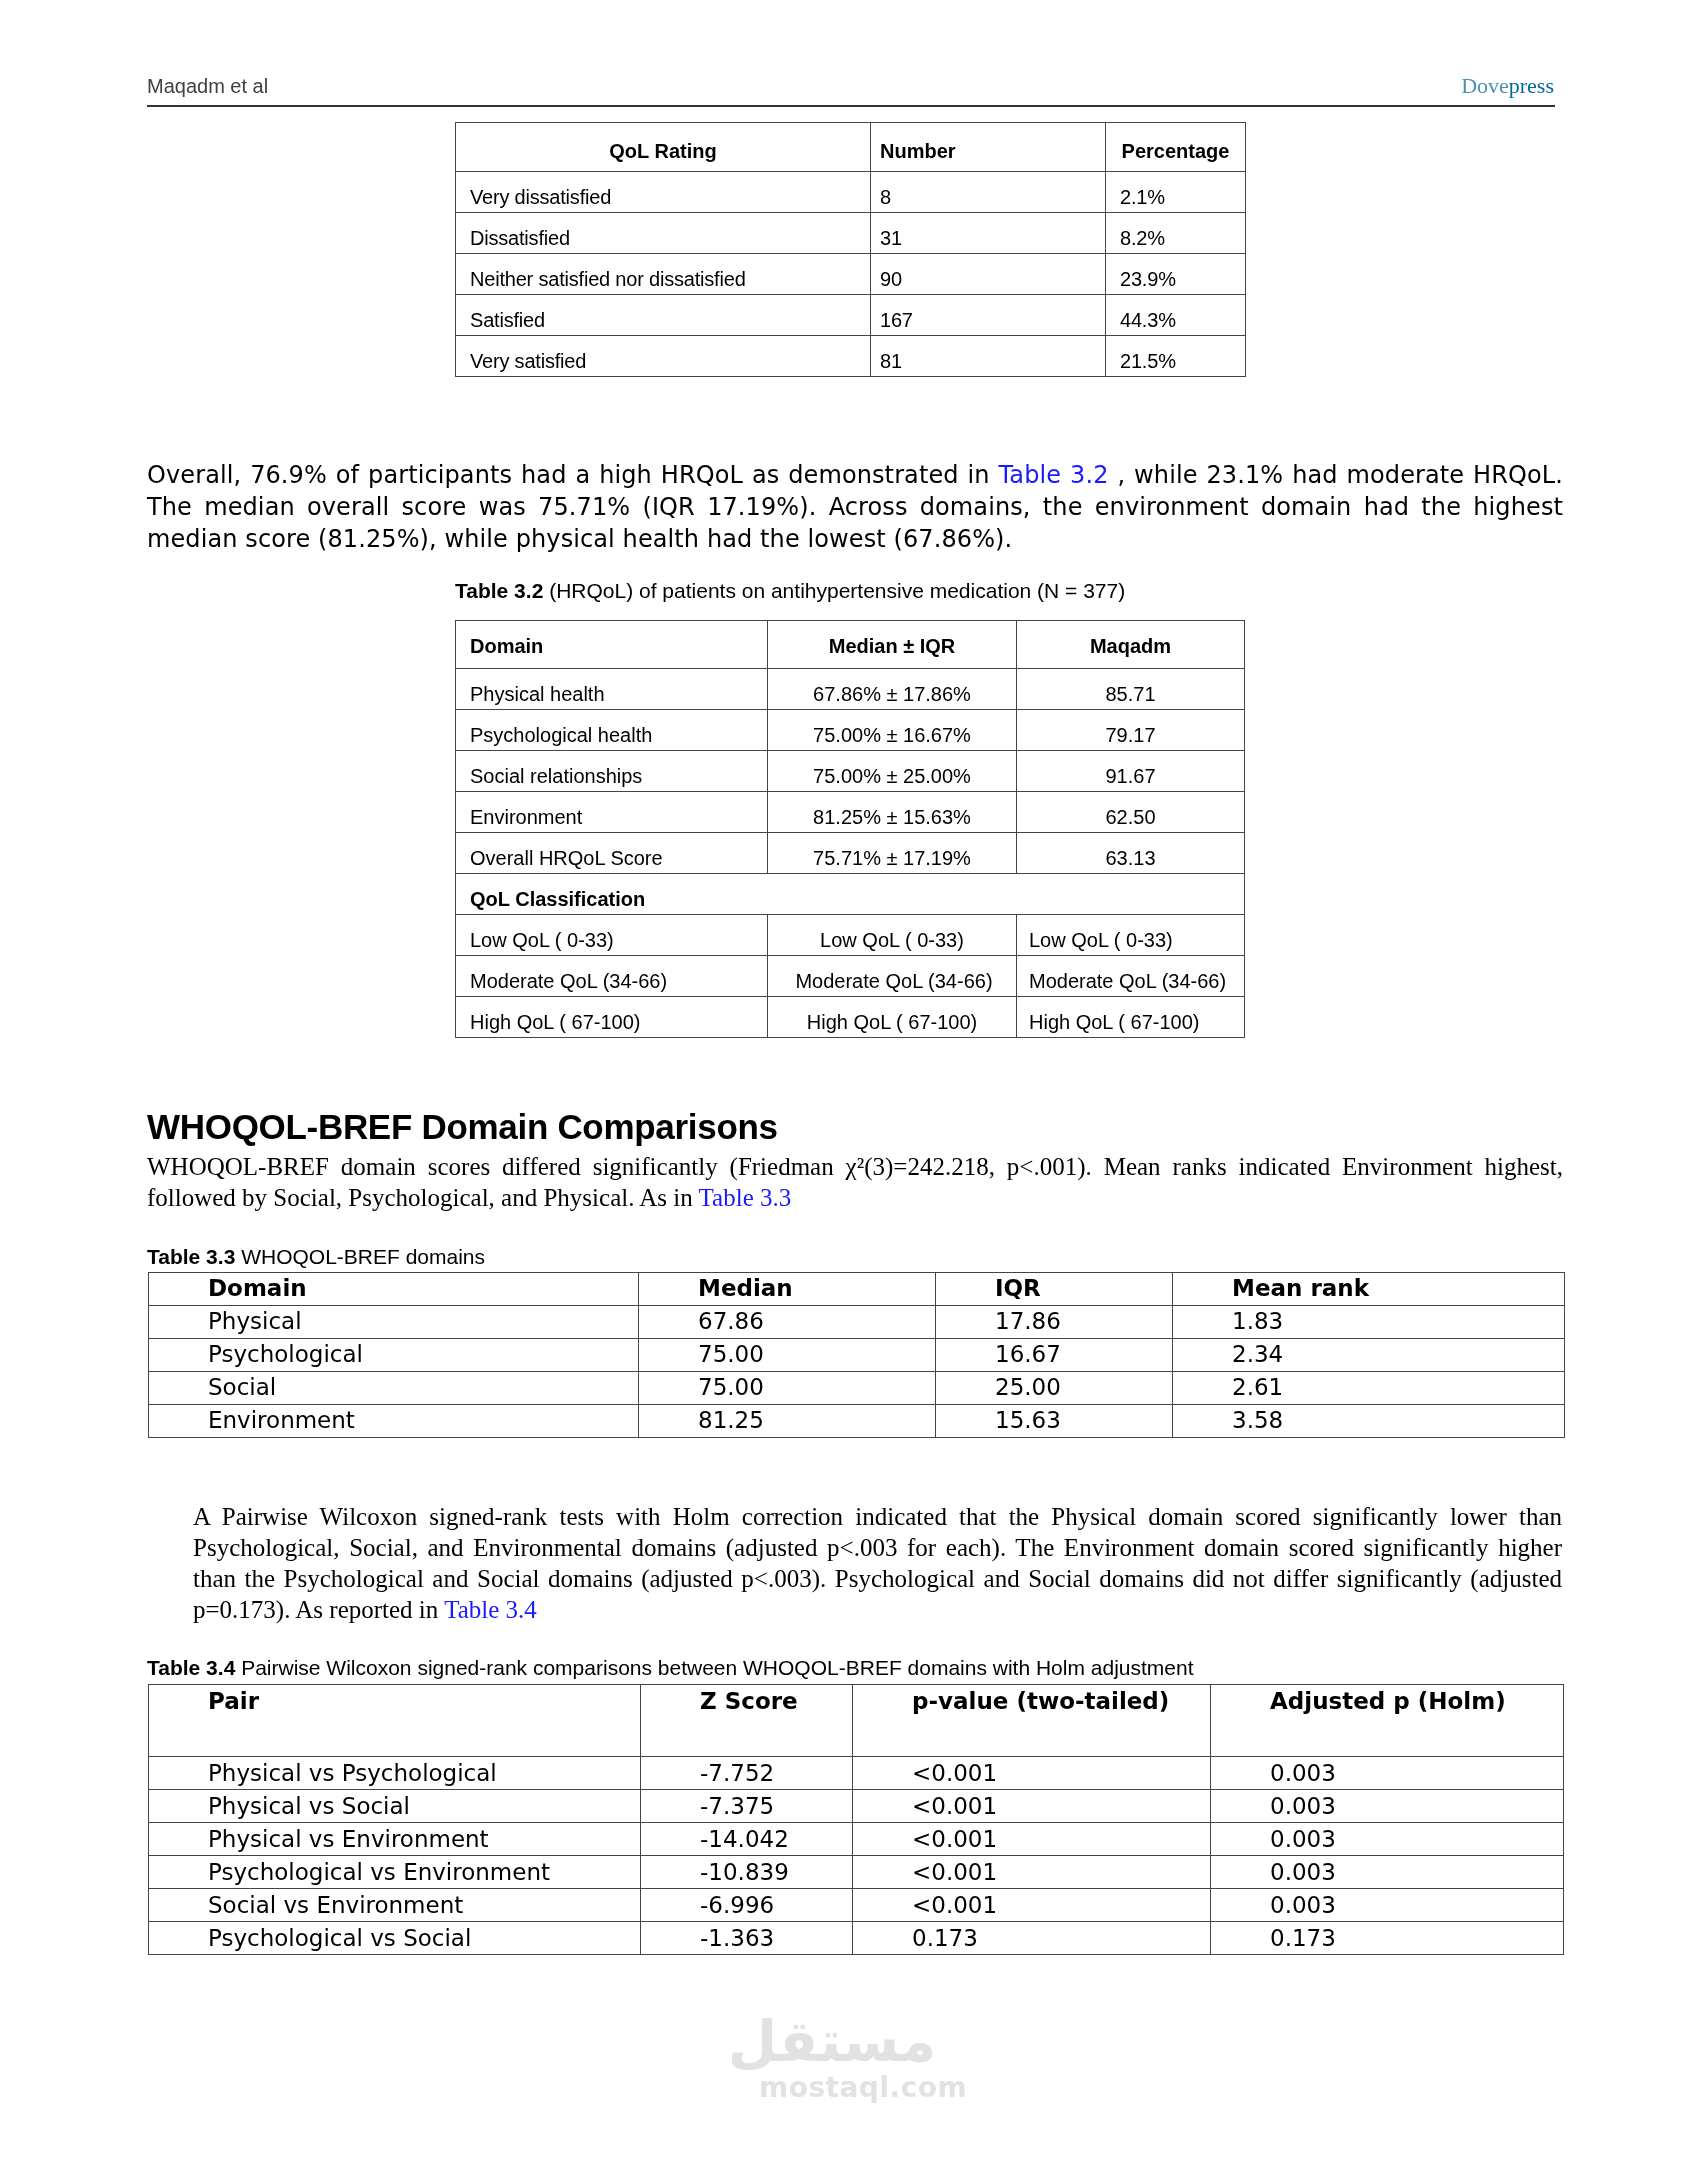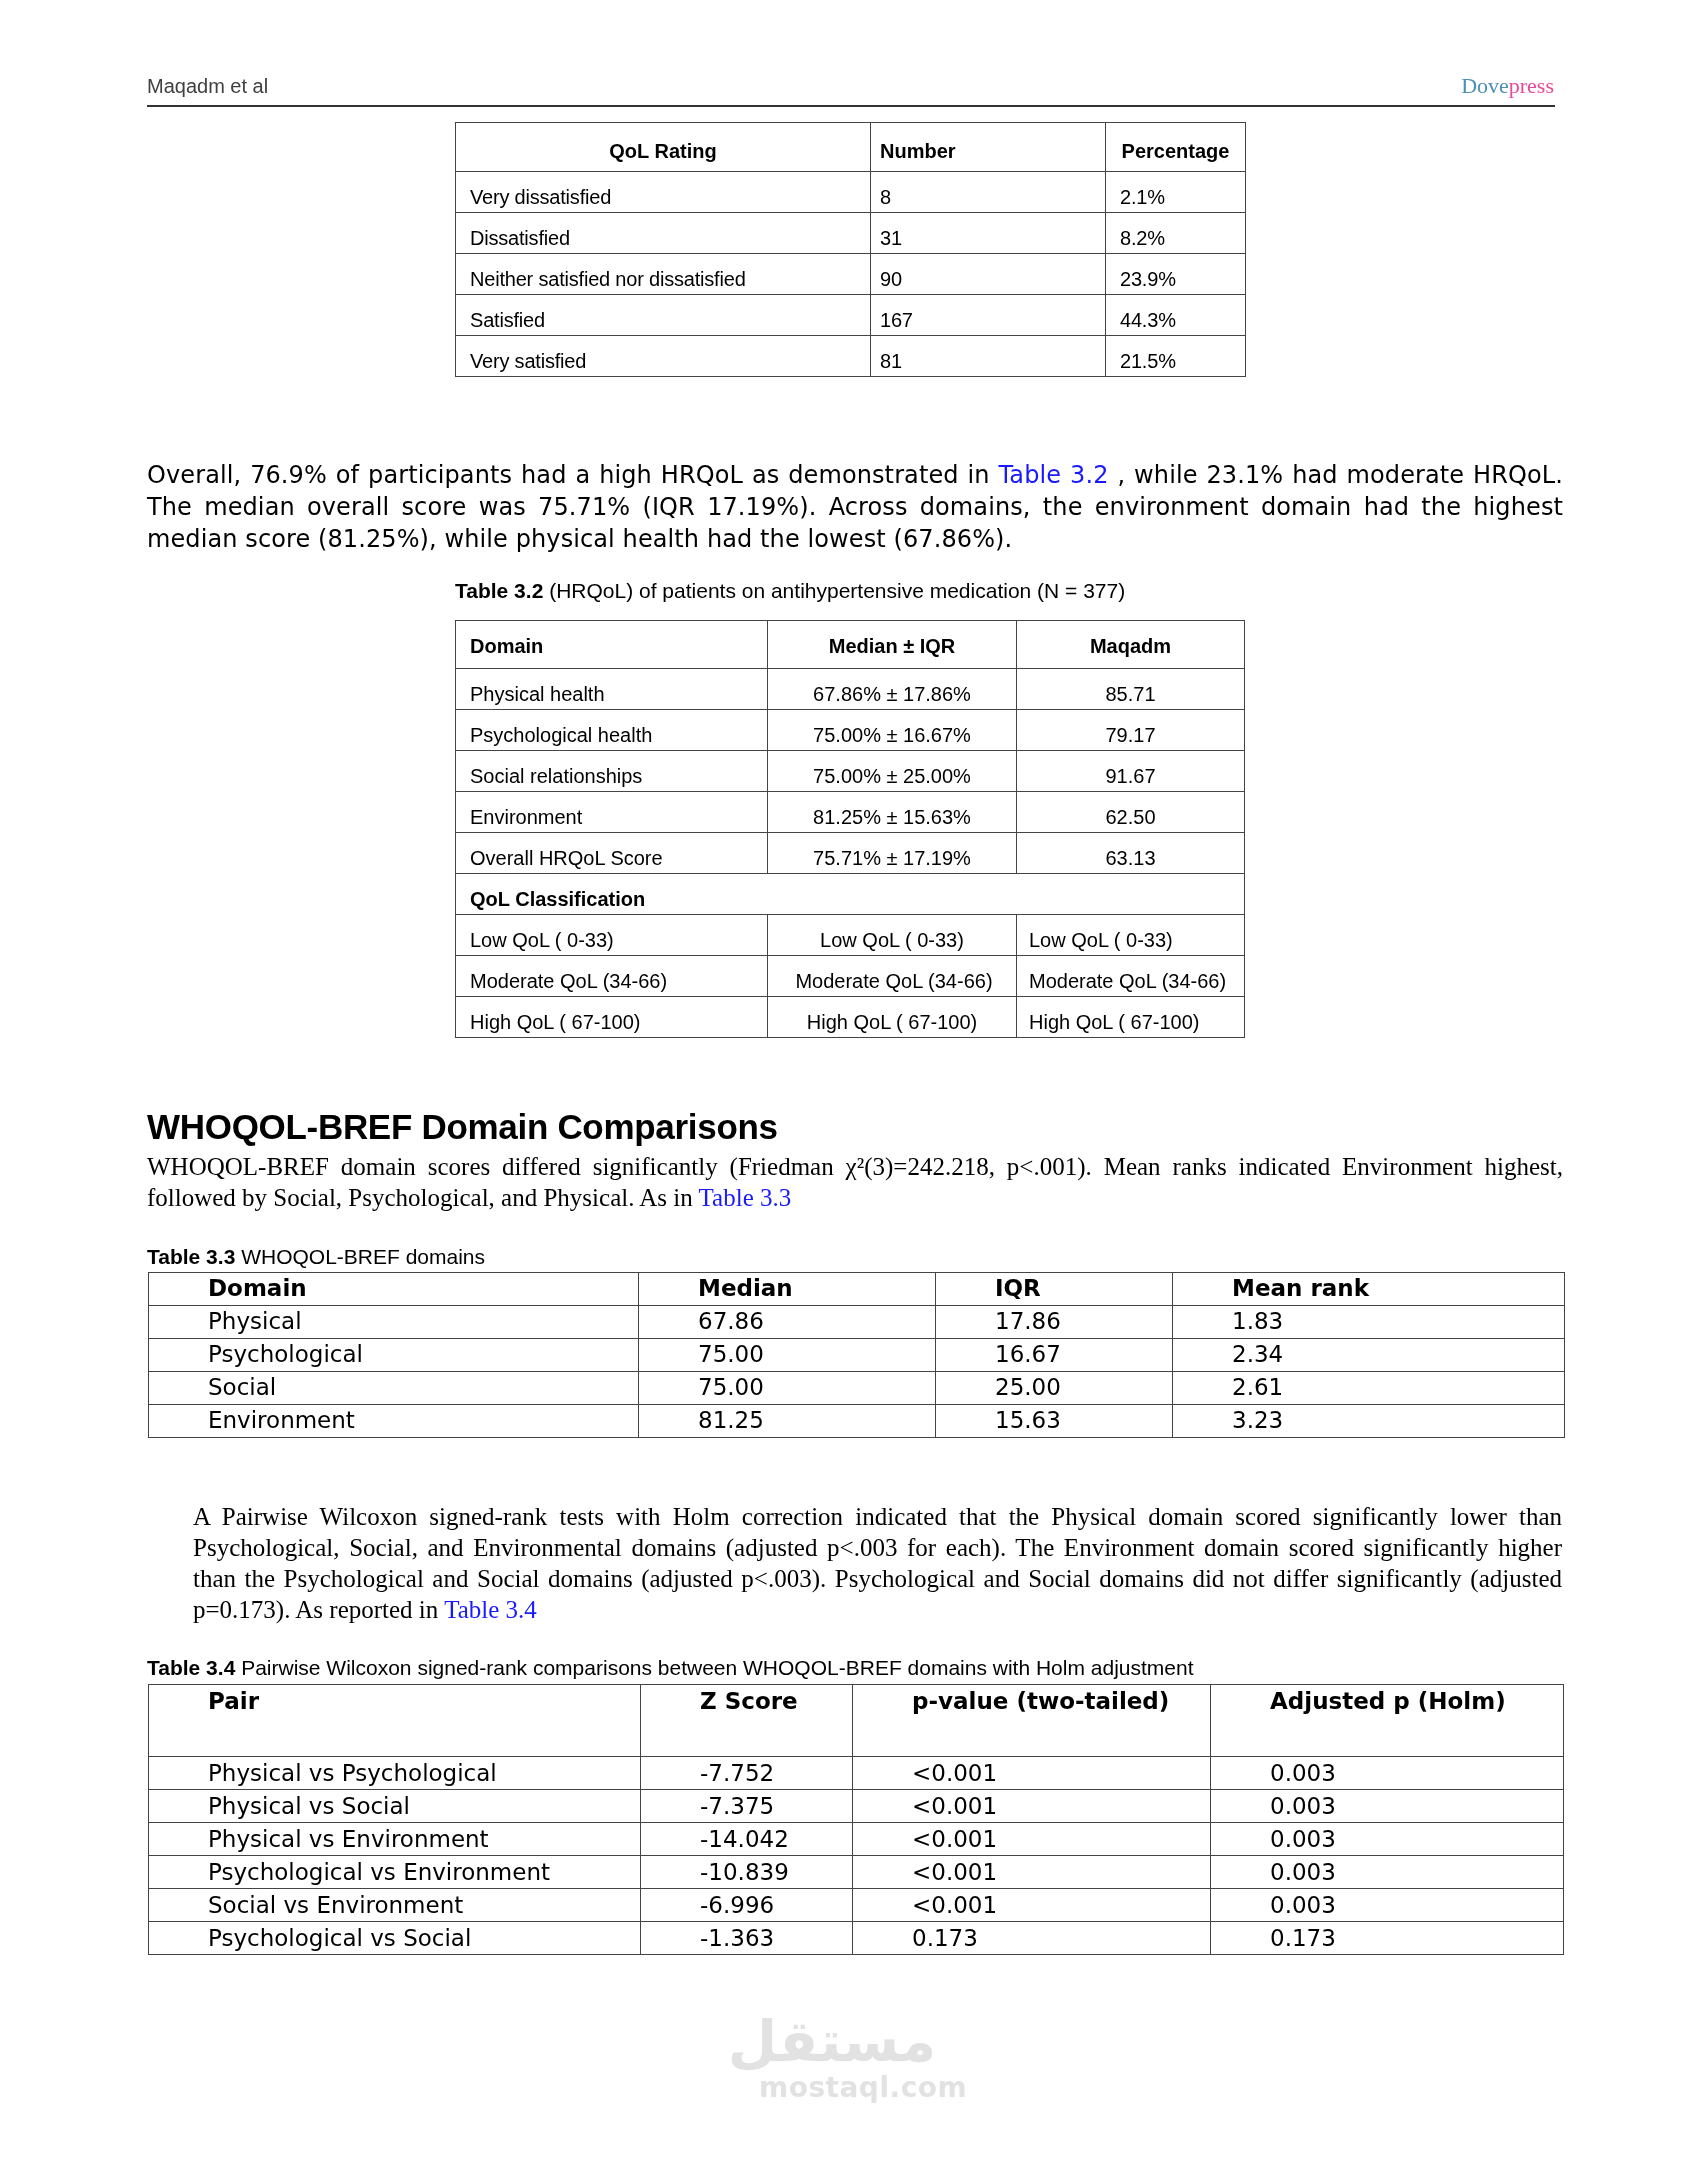--- a/index.html
+++ b/index.html
@@ -5,21 +5,21 @@
   * { box-sizing: border-box; margin: 0; padding: 0; }
   html, body { width: 1683px; height: 2178px; background: #ffffff; overflow: hidden; }
   body { position: relative; color: #000; font-family: "DejaVu Sans", sans-serif; }
 
   .abs { position: absolute; }
 
   
   .run-author { left: 147px; top: 75px; font-family: "Liberation Sans", sans-serif; font-size: 20px; color: #404040; }
   .run-pub { right: 129px; top: 73px; font-family: "Liberation Serif", serif; font-size: 22px; }
   .run-pub .dove { color: #4a8fb5; }
-  .run-pub .press { color: #ec4899; font-family: Liberation Serif, serif; }
+  .run-pub .press { color: #0369a1; font-family: Liberation Serif, serif; }
   .run-rule { left: 147px; top: 105px; width: 1408px; height: 2px; background: #333; }
 
   
   table { border-collapse: collapse; position: absolute; table-layout: fixed; }
   td, th { border: 1.5px solid #444; font-weight: normal; }
 
   
   .t1 { left: 455px; top: 122px; width: 789px; font-family: "Liberation Sans", sans-serif; font-size: 20px; }
   .t1 th { height: 49px; font-weight: bold; text-align: center; padding: 8px 14px 0; vertical-align: middle; }
   .t1 td { height: 41px; padding: 10px 14px 0; vertical-align: middle; letter-spacing: -0.2px; }
@@ -218,21 +218,21 @@
     <tr>
       <td>Social</td>
       <td>75.00</td>
       <td>25.00</td>
       <td>2.61</td>
     </tr>
     <tr>
       <td>Environment</td>
       <td>81.25</td>
       <td>15.63</td>
-      <td>3.23</td>
+      <td>3.58</td>
     </tr>
   </tbody>
 </table>
 
 <p class="abs p3"><span>A Pairwise Wilcoxon signed-rank tests with Holm correction indicated that the Physical domain scored significantly lower than Psychological, Social, and Environmental domains (adjusted p&lt;.003 for each). The Environment domain scored significantly higher than the Psychological and Social domains (adjusted p&lt;.003). Psychological and Social domains did not differ significantly (adjusted p=0.173). As reported in </span><a class="link">Table 3.4</a></p>
 
 <div class="abs cap34"><b>Table 3.4</b><span> Pairwise Wilcoxon signed-rank comparisons between WHOQOL-BREF domains with Holm adjustment</span></div>
 
 <table class="t4">
   <colgroup>

